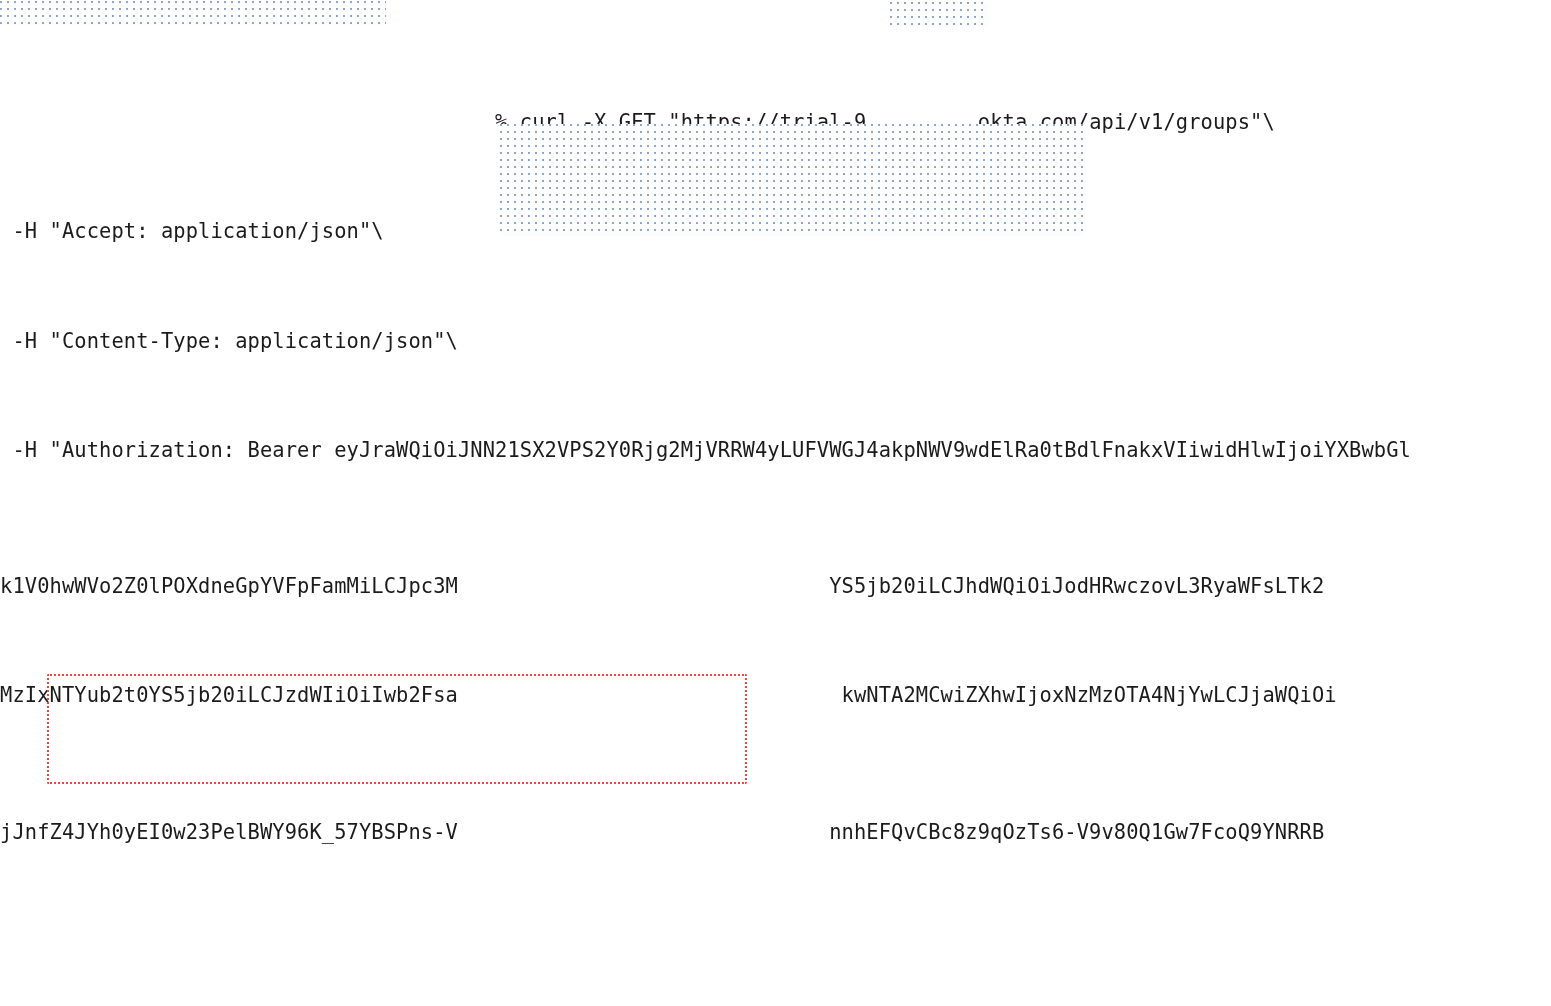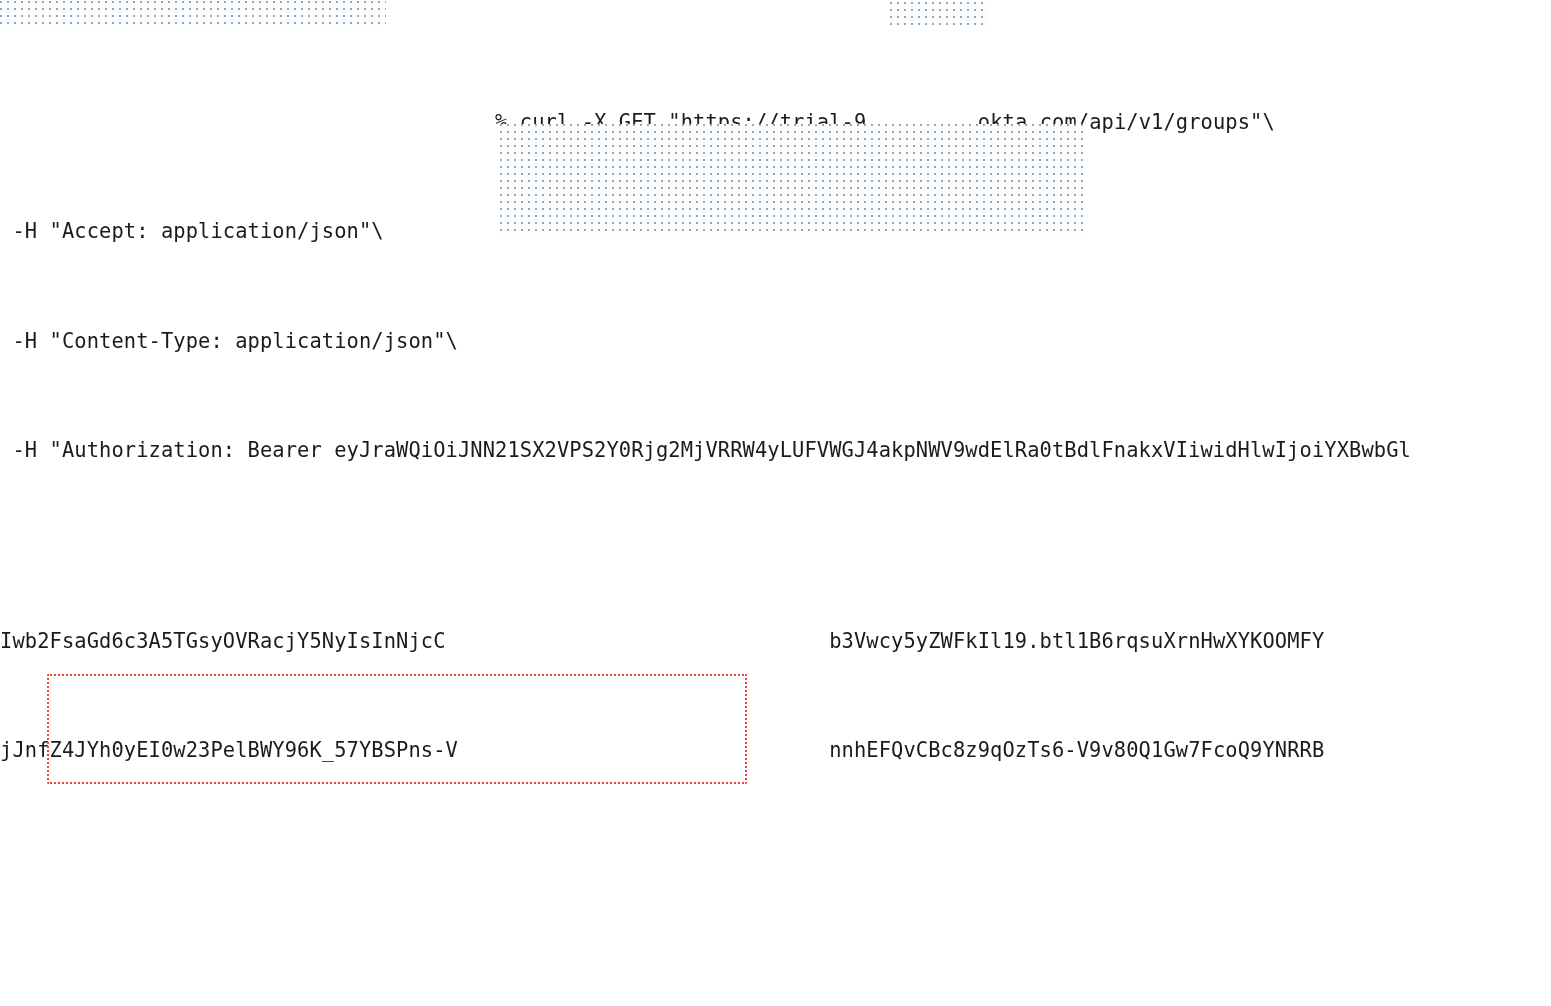--- a/index.html
+++ b/index.html
@@ -70,23 +70,24 @@
   
   <div class="line"><span class="plain">                                        </span><span class="plain">%</span><span class="plain"> curl -X GET "https://trial-9</span><span class="plain">        </span><span class="plain">.okta.com/api/v1/groups"\</span></div>
 
   <div class="line"><span class="plain"> -H "Accept: application/json"\</span></div>
 
   <div class="line"><span class="plain"> -H "Content-Type: application/json"\</span></div>
 
   <div class="line"><span class="plain"> -H "Authorization: Bearer eyJraWQiOiJNN21SX2VPS2Y0Rjg2MjVRRW4yLUFVWGJ4akpNWV9wdElRa0tBdlFnakxVIiwidHlwIjoiYXBwbGl</span></div>
 
 
+  <div class="line"><span class="plain">k1V0hwWVo2Z0lPOXdneGpYVFpFamMiLCJpc3M</span><span class="plain">                              </span><span class="plain">YS5jb20iLCJhdWQiOiJodHRwczovL3RyaWFsLTk2</span></div>
 
+  <div class="line"><span class="plain">MzIxNTYub2t0YS5jb20iLCJzdWIiOiIwb2Fsa</span><span class="plain">                               </span><span class="plain">kwNTA2MCwiZXhwIjoxNzMzOTA4NjYwLCJjaWQiOi</span></div>
 
-  <div class="line"><span class="plain">Iwb2FsaGd6c3A5TGsyOVRacjY5NyIsInNjcC</span><span class="plain">                               </span><span class="plain">b3Vwcy5yZWFkIl19.btl1B6rqsuXrnHwXYKOOMFY</span></div>
 
   <div class="line"><span class="plain">jJnfZ4JYh0yEI0w23PelBWY96K_57YBSPns-V</span><span class="plain">                              </span><span class="plain">nnhEFQvCBc8z9qOzTs6-V9v80Q1Gw7FcoQ9YNRRB</span></div>
 
   
 
   
 
   
 
   

